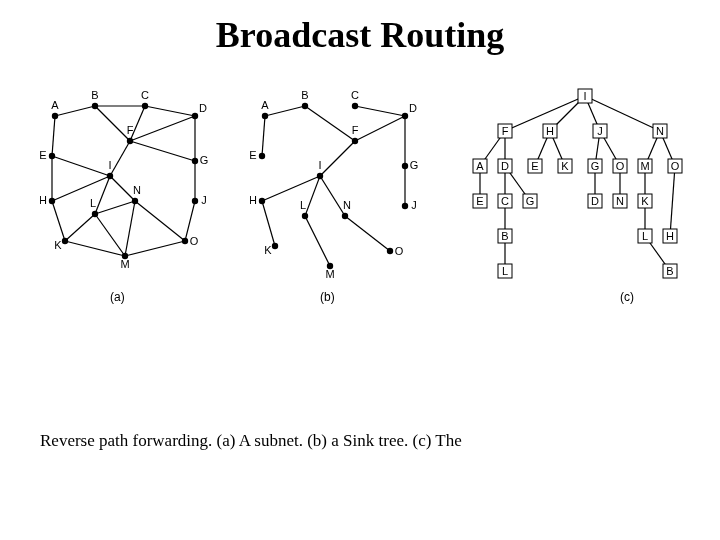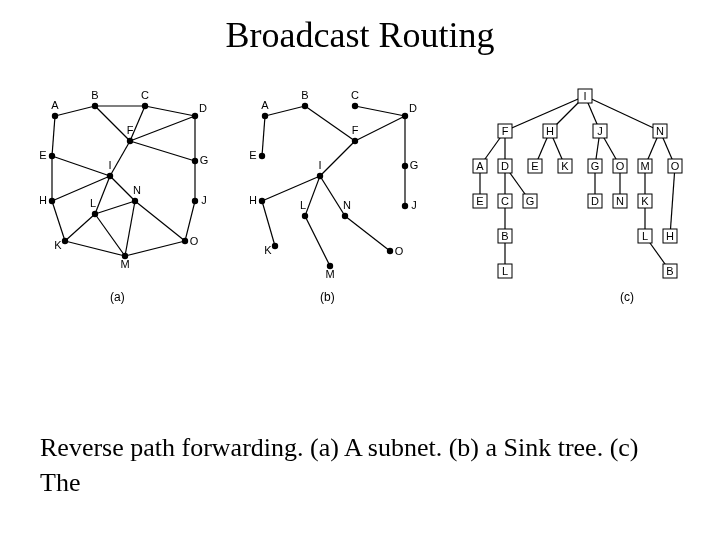--- a/index.html
+++ b/index.html
@@ -8,40 +8,40 @@
     width: 720px;
     height: 540px;
     background: #ffffff;
     font-family: "Times New Roman", Times, serif;
     color: #000;
   }
   .title {
     font-size: 36px;
     text-align: center;
     margin-top: 14px;
-    font-weight: normal;
+    font-weight: bold;
   }
   .figure-area {
     position: relative;
     width: 680px;
     height: 250px;
     margin: 30px auto 0 auto;
   }
   svg { position: absolute; top: 0; left: 0; }
   .node-dot { fill: #000; }
   .node-box { fill: #fff; stroke: #000; stroke-width: 1; }
   .edge     { stroke: #000; stroke-width: 1.2; fill: none; }
   .lbl      { font-family: Arial, Helvetica, sans-serif; font-size: 11px; fill: #000; }
   .sublbl   { font-family: Arial, Helvetica, sans-serif; font-size: 12px; fill: #000; }
   .caption {
     position: absolute;
     left: 40px;
     width: 640px;
     top: 430px;
-    font-size: 26px;
+    font-size: 17px;
     line-height: 1.35;
   }
 </style>
 </head>
 <body>
 
 <div class="title">Broadcast Routing</div>
 
 <div class="figure-area">
 

